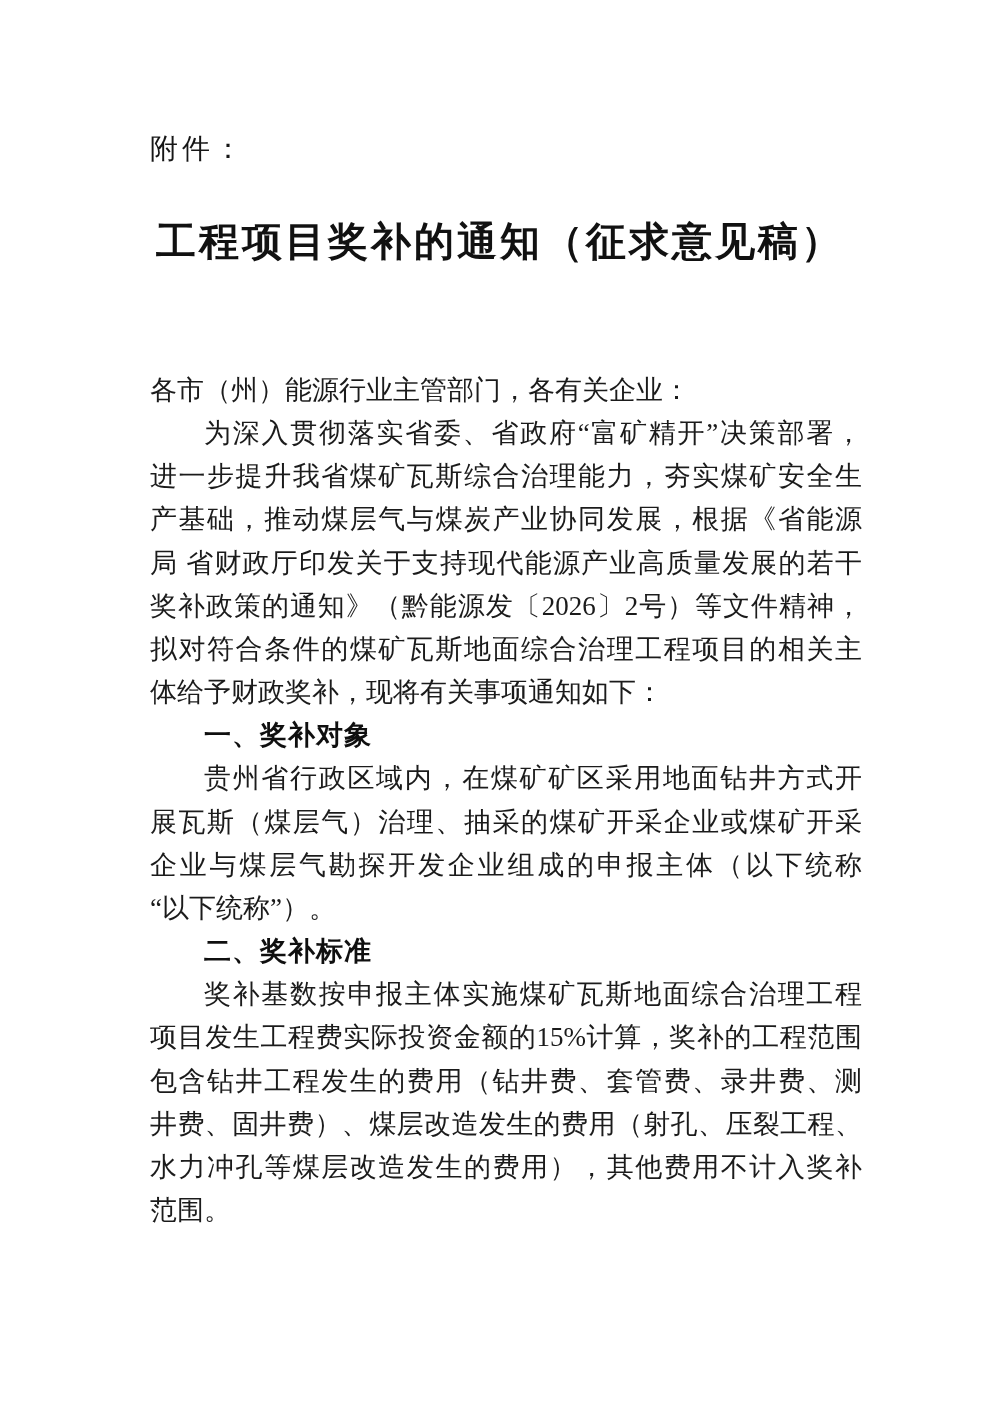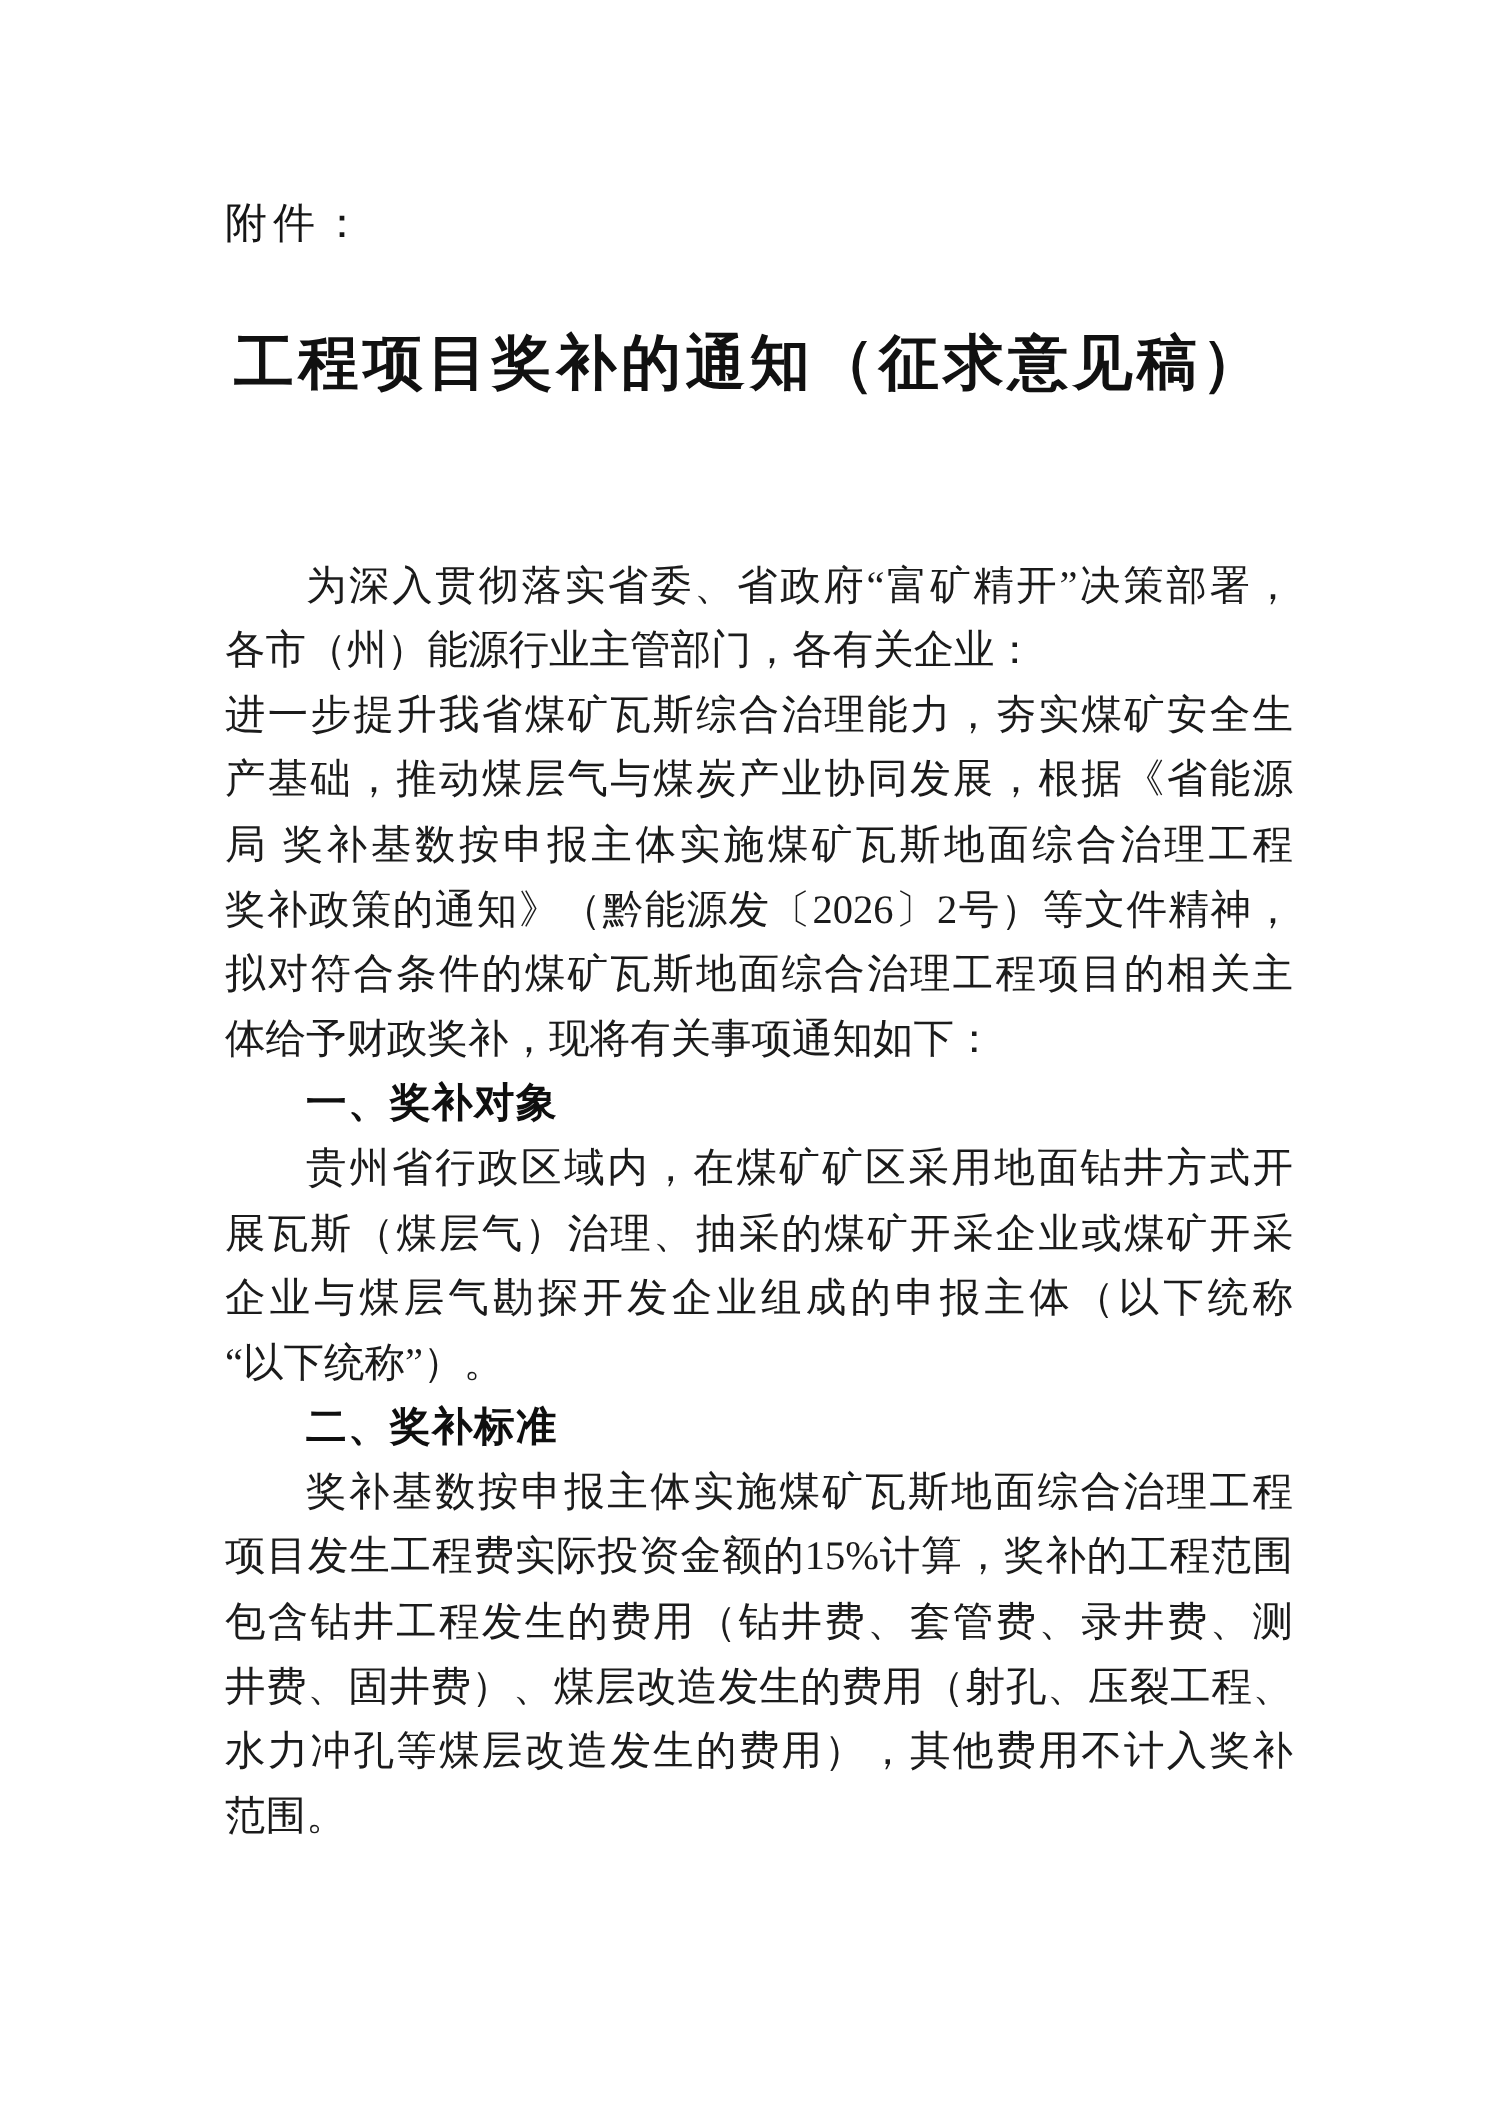--- a/index.html
+++ b/index.html
@@ -82,25 +82,25 @@
 
 <div class="page">
 
   <div class="attachment">附件：</div>
 
   <div class="title-block">
     <div class="title-line">工程项目奖补的通知（征求意见稿）</div>
   </div>
 
   <div class="body-block">
+    <div class="ln">各市（州）能源行业主管部门，各有关企业：</div>
     <div class="ln j ind">为深入贯彻落实省委、省政府“富矿精开”决策部署，</div>
-    <div class="ln">各市（州）能源行业主管部门，各有关企业：</div>
     <div class="ln j">进一步提升我省煤矿瓦斯综合治理能力，夯实煤矿安全生</div>
     <div class="ln j">产基础，推动煤层气与煤炭产业协同发展，根据《省能源</div>
-    <div class="ln j">局 奖补基数按申报主体实施煤矿瓦斯地面综合治理工程</div>
+    <div class="ln j">局 省财政厅印发关于支持现代能源产业高质量发展的若干</div>
     <div class="ln j">奖补政策的通知》（黔能源发〔2026〕2号）等文件精神，</div>
     <div class="ln j">拟对符合条件的煤矿瓦斯地面综合治理工程项目的相关主</div>
     <div class="ln">体给予财政奖补，现将有关事项通知如下：</div>
     <div class="ln head ind">一、奖补对象</div>
     <div class="ln j ind">贵州省行政区域内，在煤矿矿区采用地面钻井方式开</div>
     <div class="ln j">展瓦斯（煤层气）治理、抽采的煤矿开采企业或煤矿开采</div>
     <div class="ln j">企业与煤层气勘探开发企业组成的申报主体（以下统称</div>
     <div class="ln">“以下统称”）。</div>
     <div class="ln head ind">二、奖补标准</div>
     <div class="ln j ind">奖补基数按申报主体实施煤矿瓦斯地面综合治理工程</div>

